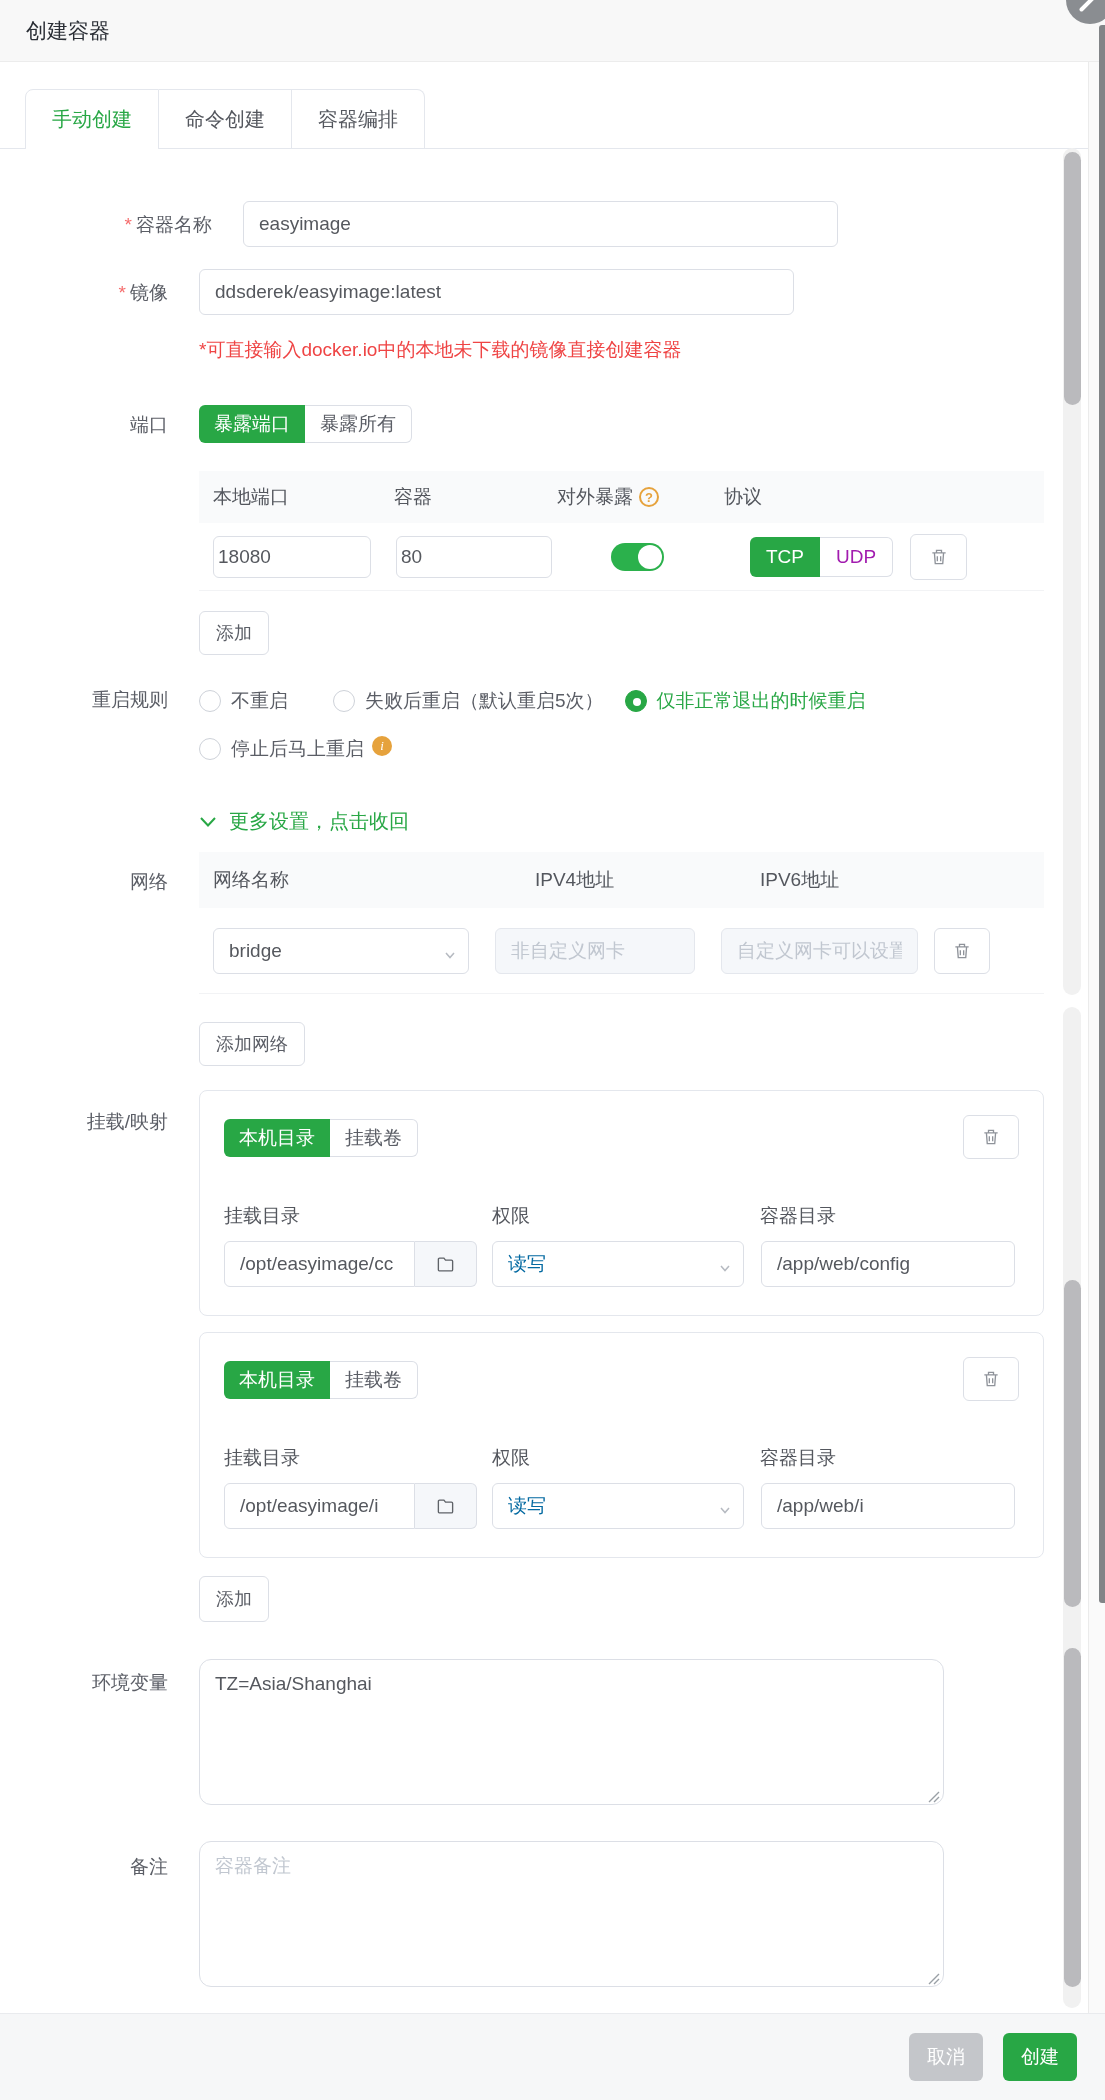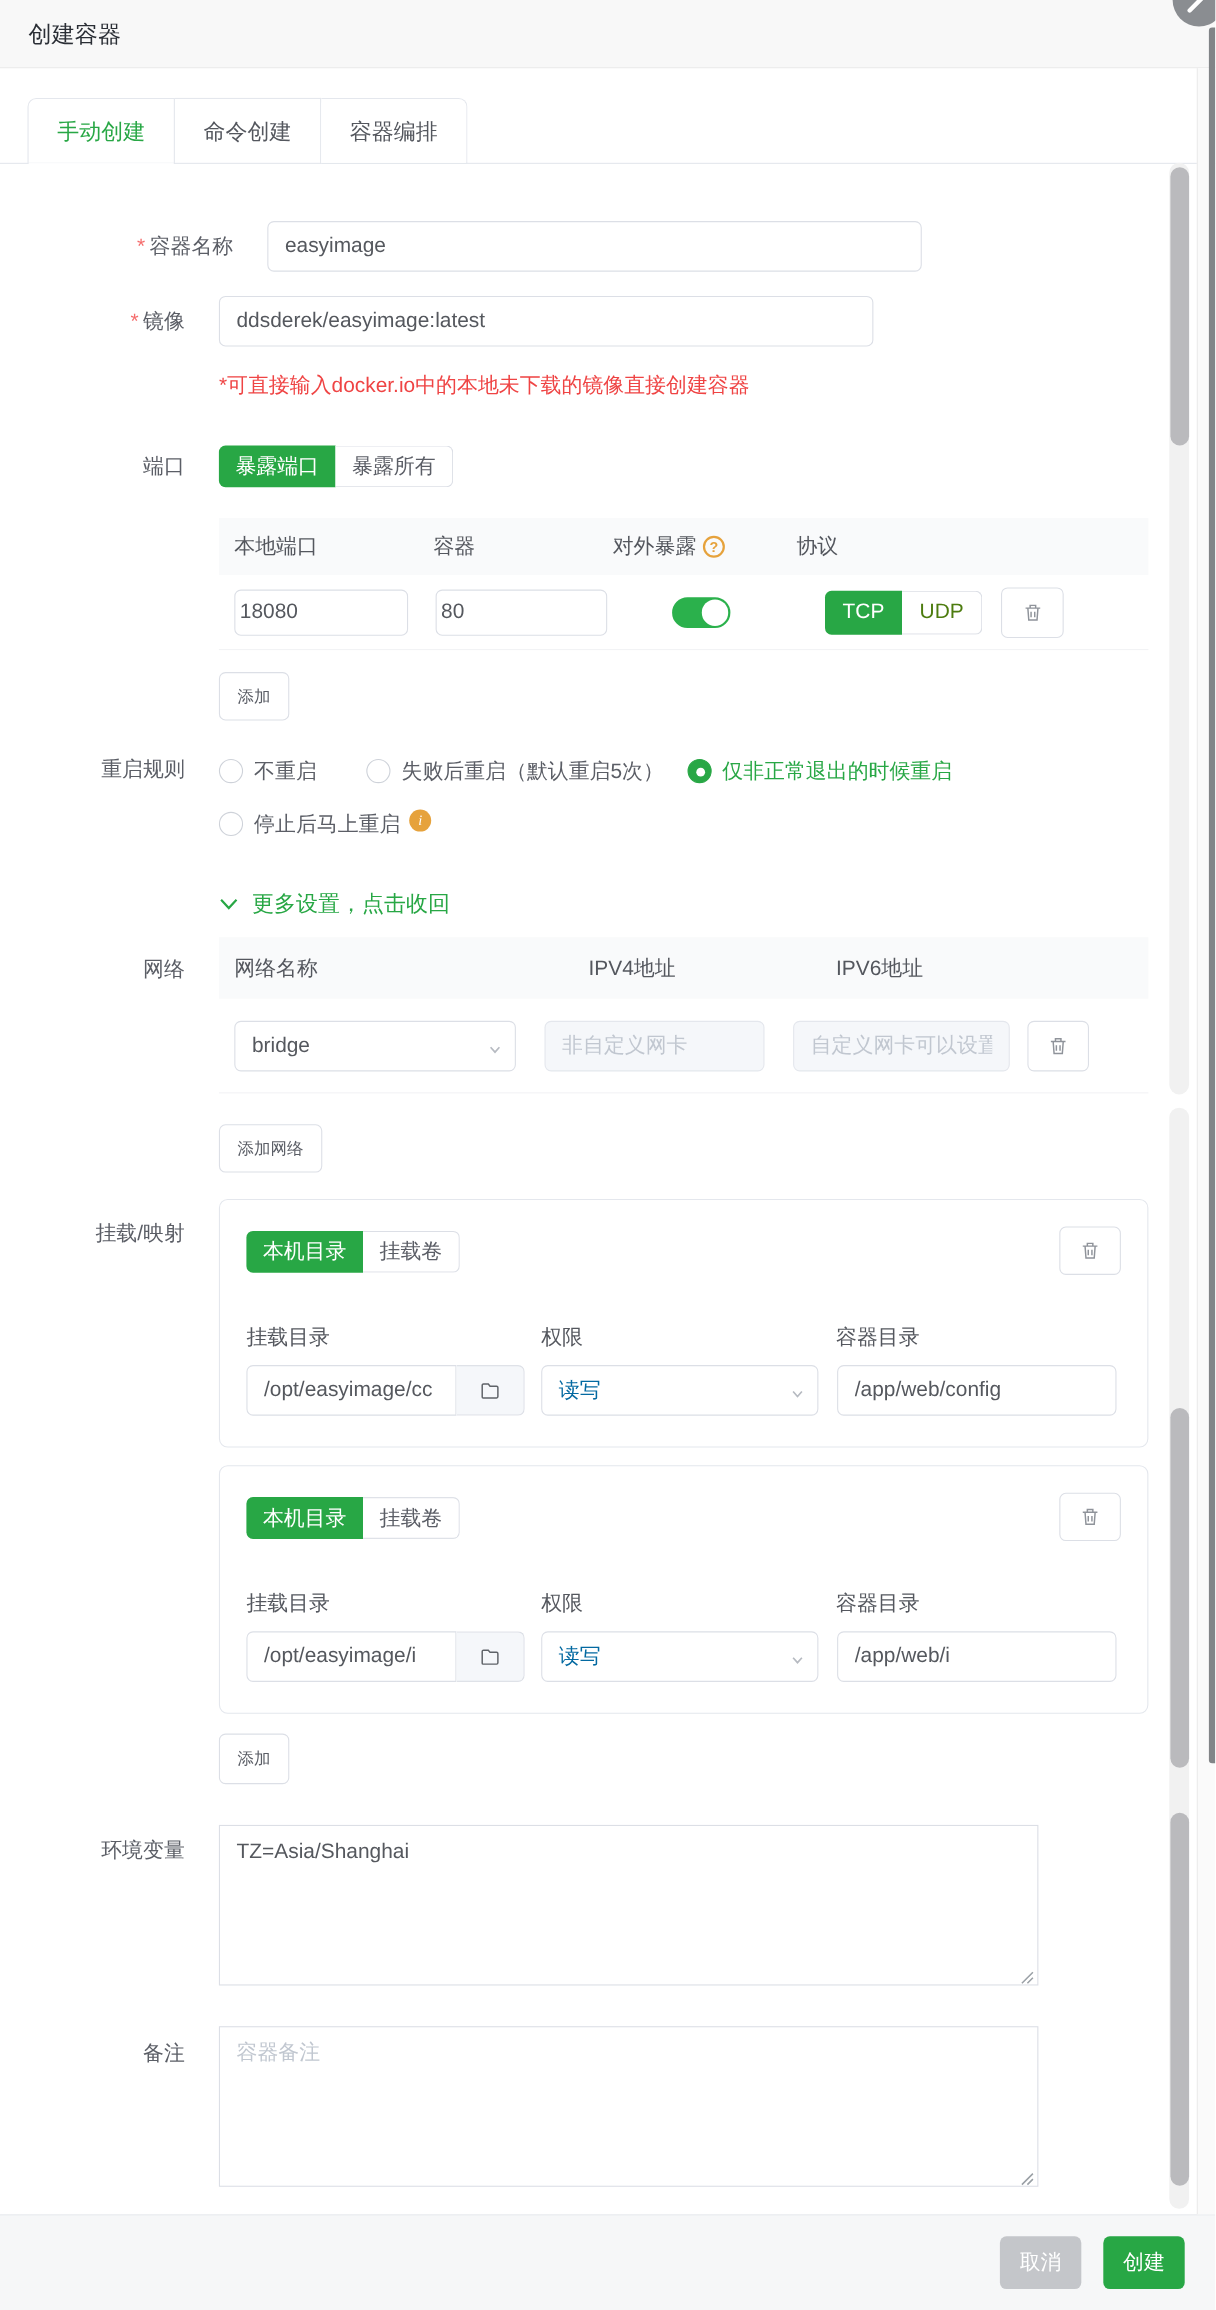--- a/index.html
+++ b/index.html
@@ -53,26 +53,26 @@
 
   .mini-inp { height:42px; border:1px solid var(--border); border-radius:6px; padding:0 4px; font-size:19px; color:#55585e; background:#fff; }
 
   
   .toggle { width:53px; height:28px; border-radius:14px; background:#2BB14C; position:relative; cursor:pointer; }
   .toggle .knob { position:absolute; top:2px; right:2px; width:24px; height:24px; border-radius:50%; background:#fff; }
 
   
   .proto { display:inline-flex; }
   .proto-on { background:var(--green); color:#fff; height:40px; display:flex; align-items:center; padding:0 16px; font-size:19px; border-radius:6px 0 0 6px; cursor:pointer;text-align:right; }
-  .proto-off { background:#fff; color:#4d7c0f; border:1px solid var(--border); border-left:none; height:40px; display:flex; align-items:center; padding:0 16px; font-size:19px; border-radius:0 6px 6px 0; cursor:pointer; }
+  .proto-off { background:#fff; color:#a21caf; border:1px solid var(--border); border-left:none; height:40px; display:flex; align-items:center; padding:0 16px; font-size:19px; border-radius:0 6px 6px 0; cursor:pointer; }
 
   .icon-btn { width:57px; height:46px; border:1px solid var(--border); border-radius:6px; background:#fff; display:flex; align-items:center; justify-content:center; cursor:pointer; }
   .icon-btn.sm { height:44px; width:56px; }
 
-  .btn-plain { height:44px; padding:0 16px; border:1px solid var(--border); border-radius:6px; background:#fff; font-size:15px; color:#5b5e66; cursor:pointer;text-align:center; }
+  .btn-plain { height:44px; padding:0 16px; border:1px solid var(--border); border-radius:6px; background:#fff; font-size:18px; color:#5b5e66; cursor:pointer;text-align:center; }
 
   
   .q-icon { width:20px; height:20px; border:2px solid var(--orange); color:var(--orange); border-radius:50%; font-size:13px; font-weight:bold; display:inline-flex; align-items:center; justify-content:center; }
   .i-icon { width:20px; height:20px; background:var(--orange); color:#fff; border-radius:50%; font-size:13px; font-style:italic; font-family:"Liberation Serif",serif; display:inline-flex; align-items:center; justify-content:center; }
 
   
   .radio-row { display:flex; align-items:flex-start; }
   .radio { display:flex; align-items:center; cursor:pointer; }
   .radio .dot { width:22px; height:22px; border-radius:50%; border:1px solid #ced2d9; background:#fff; margin-right:10px; position:relative; }
   .radio.selected .dot { background:var(--green); border-color:var(--green); }
@@ -91,21 +91,21 @@
   .card { width:845px; border:1px solid var(--border2); border-radius:8px; padding:28px 24px; position:relative; }
   .card .labels { display:flex; margin-top:46px; font-size:19px; color:#54575e; }
   .card .controls { display:flex; margin-top:12px; align-items:center; }
   .inp-group { display:flex; width:253px; }
   .inp-group .inp { border-radius:6px 0 0 6px; width:191px; }
   .inp-group .append { width:62px; height:46px; background:#f5f7fa; border:1px solid var(--border); border-left:none; border-radius:0 6px 6px 0; display:flex; align-items:center; justify-content:center; cursor:pointer; }
   .card-del { position:absolute; top:24px; right:24px; }
 
   
   .ta-wrap { position:relative; width:745px; }
-  textarea.ta { width:745px; height:146px; border:1px solid var(--border); border-radius:0; padding:10px 15px; font-size:19px; color:#55585e; resize:none; line-height:27px; background:#fff; }
+  textarea.ta { width:745px; height:146px; border:1px solid var(--border); border-radius:12px; padding:10px 15px; font-size:19px; color:#55585e; resize:none; line-height:27px; background:#fff; }
   .resize-grip { position:absolute; right:4px; bottom:6px; }
 
   
   .modal-footer { position:absolute; left:0; right:0; bottom:0; height:87px; background:#f6f7f8; border-top:1px solid #e9ebee; display:flex; align-items:center; justify-content:flex-end; padding-right:28px; gap:20px; z-index:10; }
   .btn-cancel { height:48px; padding:0 18px; border:none; border-radius:6px; background:#c4c6ca; color:#fff; font-size:19px; cursor:pointer; }
   .btn-create { height:48px; padding:0 18px; border:none; border-radius:6px; background:var(--green); color:#fff; font-size:19px; cursor:pointer; }
 
   
   .sb-track { position:absolute; left:1063px; width:18px; background:#f1f1f1; border-radius:9px; z-index:20; }
   .sb-thumb { position:absolute; left:1064px; width:17px; background:#bababd; border-radius:9px; z-index:21; }

